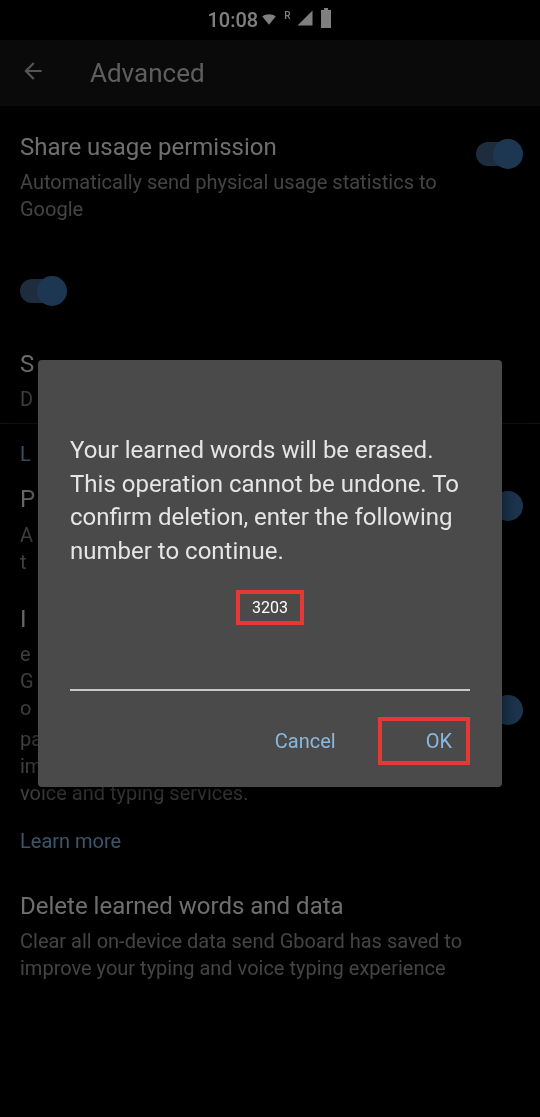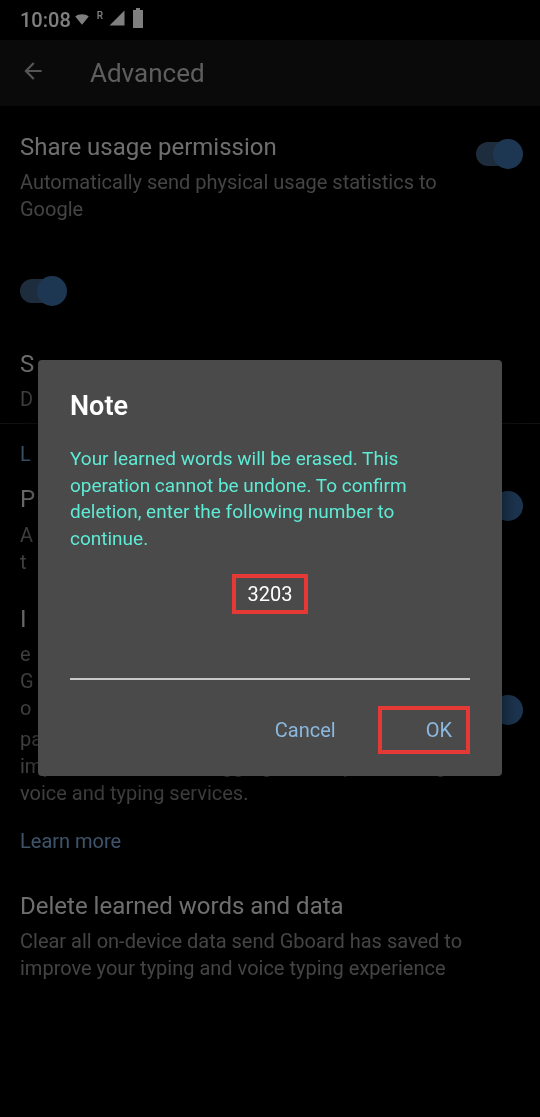--- a/index.html
+++ b/index.html
@@ -11,21 +11,21 @@
     body {
       width: 540px;
       height: 1117px;
       background: #000;
       color: #fff;
       position: relative;
       overflow: hidden;
     }
     .status-bar {
       display: flex;
-      justify-content: flex-start;
+      justify-content: center;
       align-items: center;
       padding: 10px 20px;
       height: 40px;
       font-size: 20px;
       font-weight: 500;
       color: #fff;
     }
     .status-icons {
       display: flex;
       gap: 4px;
@@ -124,32 +124,33 @@
       z-index: 10;
       box-shadow: 0 8px 24px rgba(0,0,0,0.6);
     }
     .dialog-title {
       font-size: 27px;
       font-weight: 600;
       color: #fff;
       margin-bottom: 24px;
     }
     .dialog-message {
-      font-size: 19px;
-      color: #5eead4;
+      font-size: 24px;
+      color: #e5e5e5;
       line-height: 1.4;
       margin-bottom: 22px;
+      margin-top: 44px;
     }
     .dialog-code-wrap {
       text-align: center;
       margin-bottom: 28px;
     }
     .dialog-code {
       display: inline-block;
-      font-size: 20px;
+      font-size: 16px;
       font-weight: 400;
       color: #fff;
       padding: 4px 12px;
     }
     .red-box {
       border: 4px solid #e53935;
     }
     .dialog-input {
       height: 38px;
       border-bottom: 2px solid #c8c8c8;
@@ -269,21 +270,20 @@
   <div class="setting-item">
     <div class="setting-text">
       <div class="setting-title">Delete learned words and data</div>
       <div class="setting-desc">Clear all on-device data send Gboard has saved to improve your typing and voice typing experience</div>
     </div>
   </div>
 
 </div>
 
 <div class="dialog">
-  <div class="dialog-title">Note</div>
   <div class="dialog-message">Your learned words will be erased. This operation cannot be undone. To confirm deletion, enter the following number to continue.</div>
   <div class="dialog-code-wrap">
     <span class="dialog-code red-box">3203</span>
   </div>
   <div class="dialog-input"></div>
   <div class="dialog-actions">
     <button class="dialog-btn">Cancel</button>
     <span class="ok-wrap red-box">
       <button class="dialog-btn">OK</button>
     </span>

